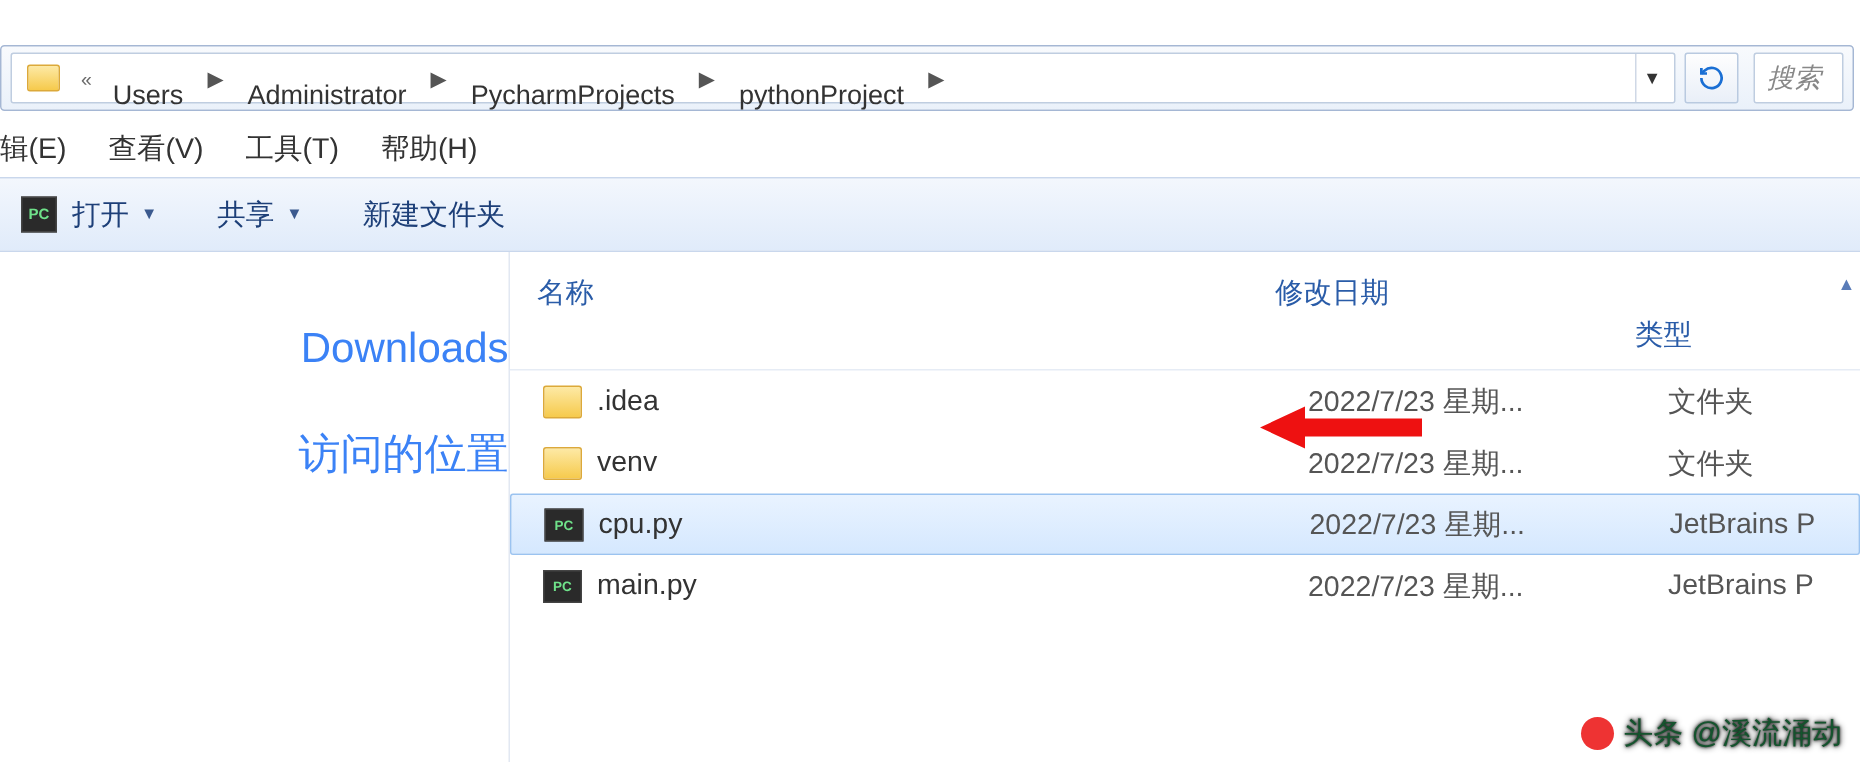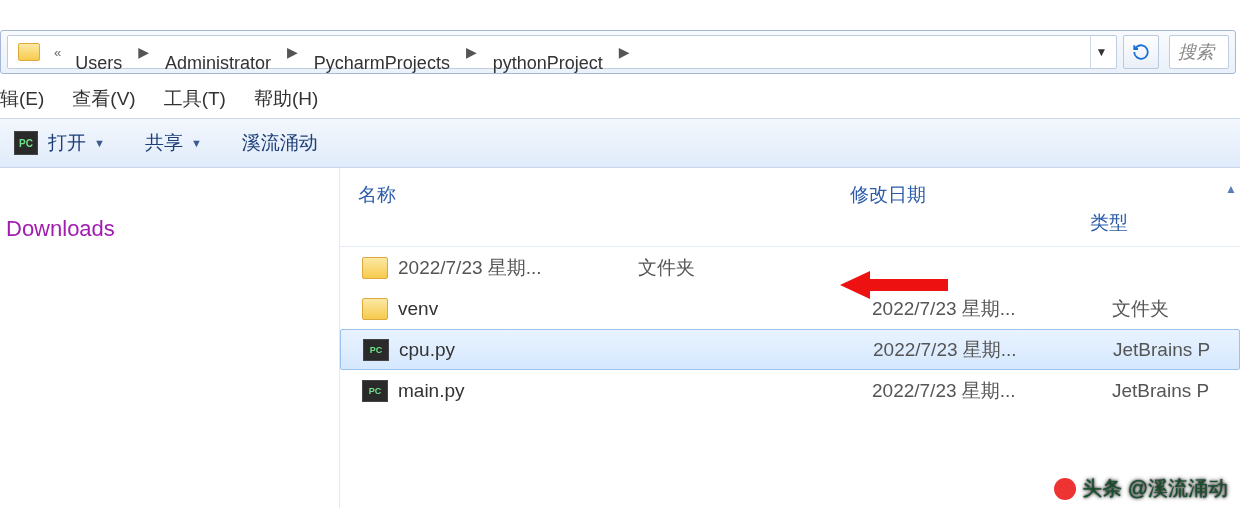--- a/index.html
+++ b/index.html
@@ -22,21 +22,21 @@
     
     
     .toolbar { background: linear-gradient(#f3f7fd, #e0ebfa); border-top: 1px solid #c9d7ec; border-bottom: 1px solid #c9d7ec; height: 50px; display: flex; align-items: center; padding: 0 14px; }
     .pc-ico { width: 24px; height: 24px; background: #2a2a2a; color: #6fe28a; font-size: 10px; font-weight: bold; display: inline-flex; align-items: center; justify-content: center; border: 1px solid #444; margin-right: 10px; }
     .tbtn { color: #1d3f78; font-size: 19px; margin-right: 40px; cursor: pointer; display: inline-flex; align-items: center; }
     .dd-caret { font-size: 11px; margin-left: 8px; color: #3b5a8f; }
     
     
     .body-split { display: flex; height: calc(100% - 168px); }
     .nav-pane { width: 340px; border-right: 1px solid #e2e8f2; padding: 30px 0 0 0; }
-    .nav-link { display: block; color: #a21caf; font-size: 22px; padding: 18px 0 18px 6px; cursor: pointer; }
+    .nav-link { display: block; color: #3b82f6; font-size: 28px; padding: 18px 0 18px 6px; cursor: pointer; text-align: right; }
     
     
     .list-pane { flex: 1; position: relative; }
     .cols { display: flex; border-bottom: 1px solid #e6ecf5; padding: 14px 0 10px 0; color: #2a5ca8; font-size: 19px; }
     .c-name { width: 510px; padding-left: 18px; }
     .c-date { width: 240px; }
     .c-type { flex: 1; margin-top: 28px; }
     .sort-ind { width: 18px; text-align: center; color: #5a7cb8; font-size: 12px; }
     
     .row { display: flex; align-items: center; height: 41px; font-size: 19px; color: #333; }
@@ -94,37 +94,39 @@
 <div class="toolbar">
   <span class="pc-ico">PC</span>
   <span class="tbtn">
       <span>打开</span>
       <span class="dd-caret">▼</span>
     </span>
   <span class="tbtn">
       <span>共享</span>
       <span class="dd-caret">▼</span>
     </span>
-  <span class="tbtn">溪流涌动</span>
+  <span class="tbtn">新建文件夹</span>
 </div>
 
 <div class="body-split">
   <div class="nav-pane">
     <span class="nav-link">Downloads</span>
+    <span class="nav-link">访问的位置</span>
   </div>
   <div class="list-pane">
     <div class="cols">
       <div class="c-name">名称</div>
       <div class="c-date">修改日期</div>
       <div class="c-type">类型</div>
       <div class="sort-ind">▲</div>
     </div>
     <div id="rows">
         <div class="row">
           <span class="ic ic-folder"></span>
+          <span class="r-name">.idea</span>
           <span class="r-date">2022/7/23 星期...</span>
           <span class="r-type">文件夹</span>
         </div>
         <div class="row">
           <span class="ic ic-folder"></span>
           <span class="r-name">venv</span>
           <span class="r-date">2022/7/23 星期...</span>
           <span class="r-type">文件夹</span>
         </div>
         <div class="row sel">

